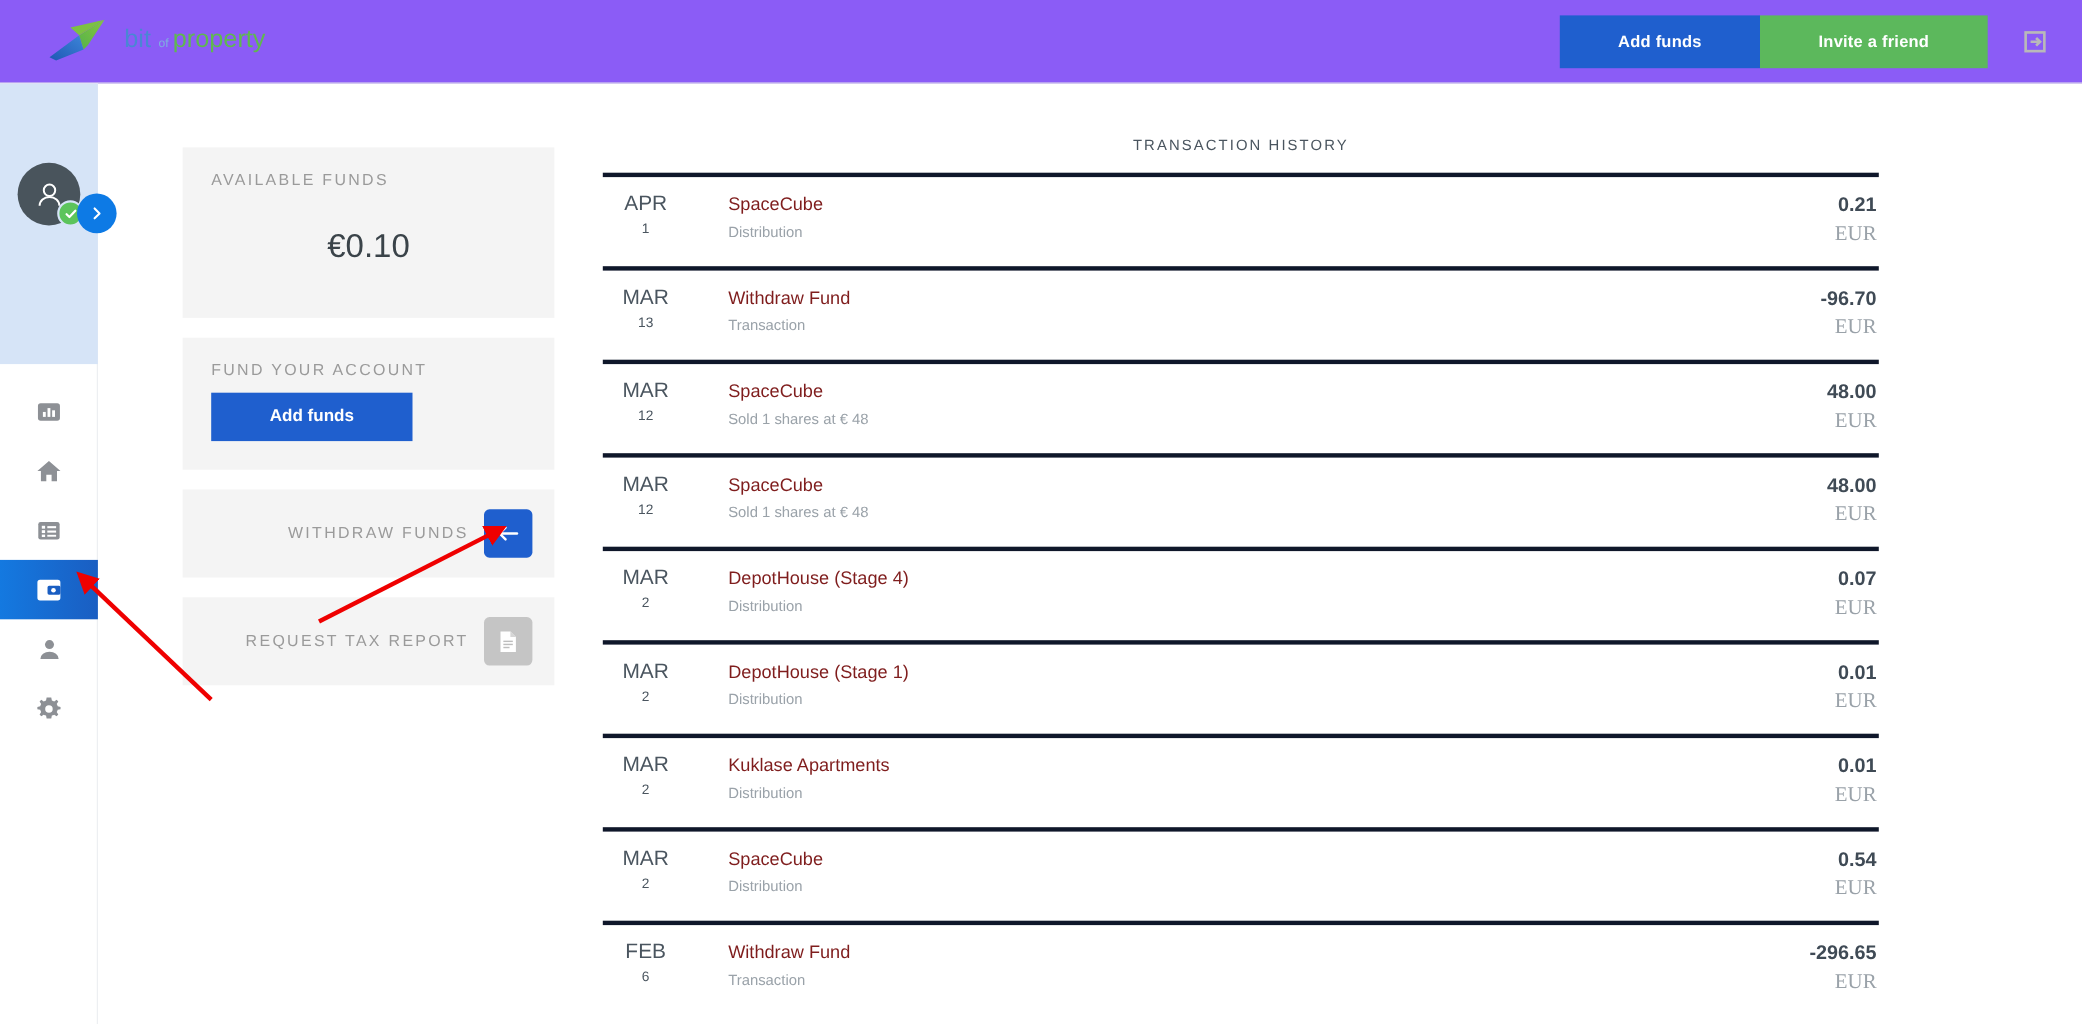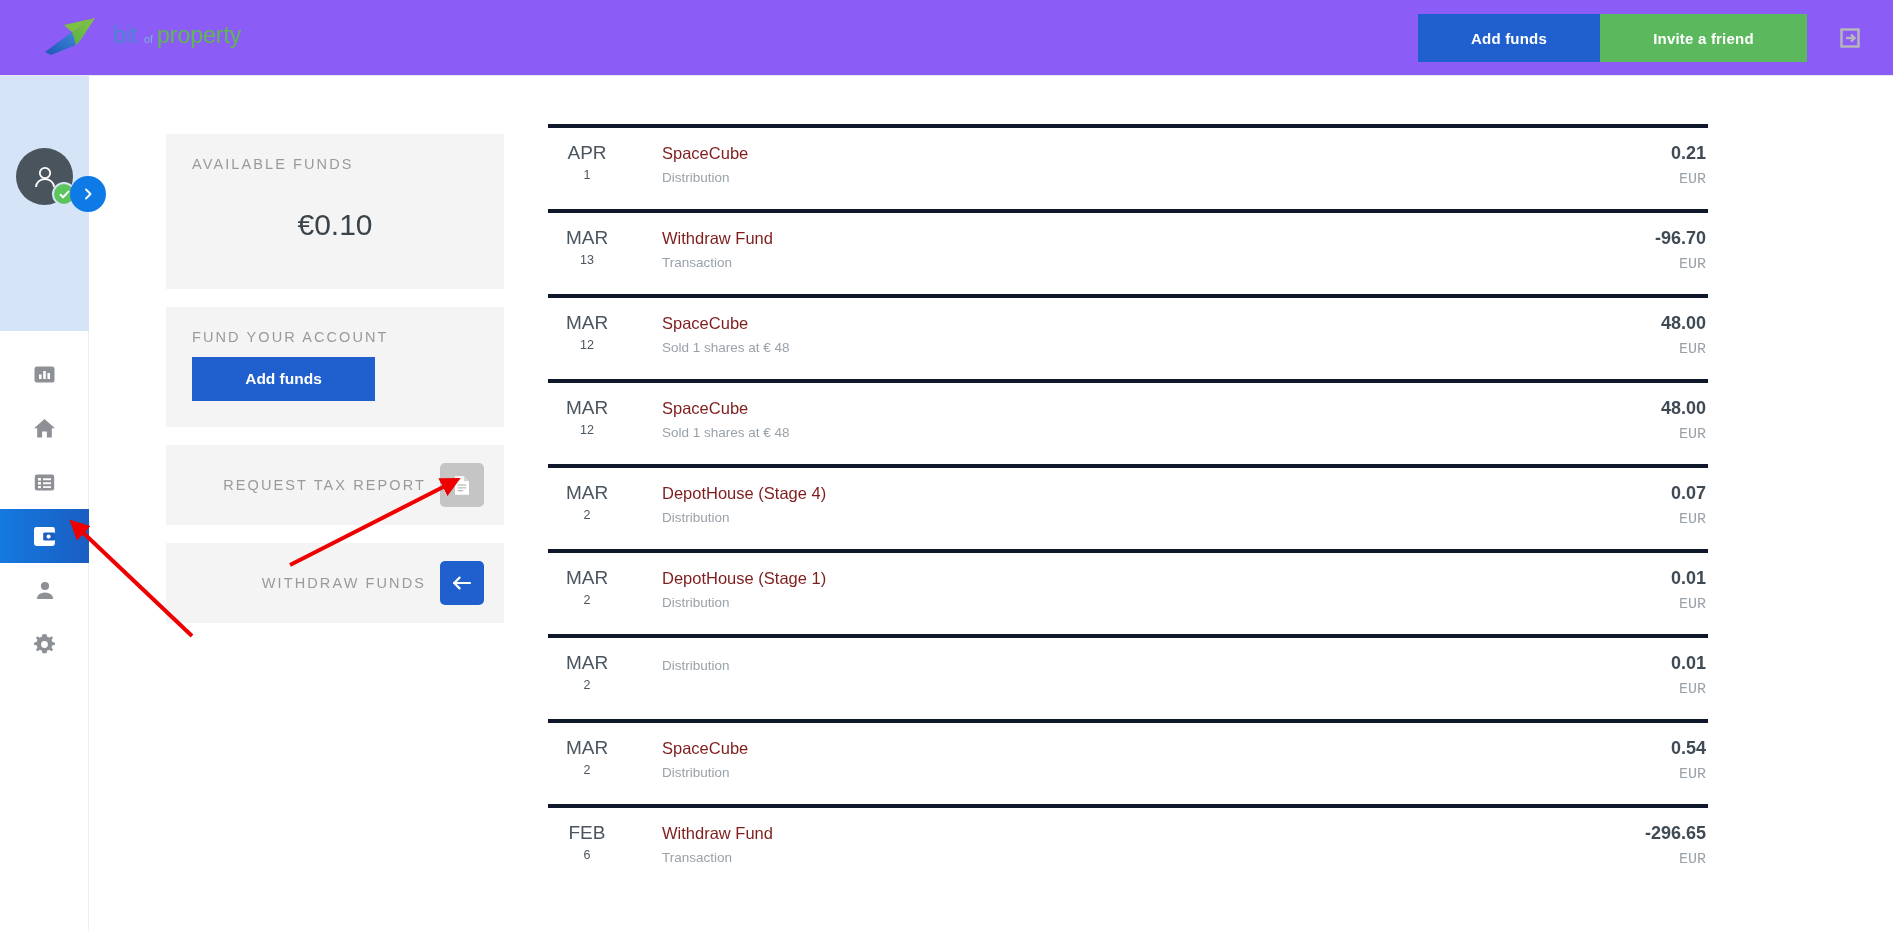--- a/index.html
+++ b/index.html
@@ -329,23 +329,23 @@
   }
   .tx-amount {
     font-size: 18px;
     font-weight: bold;
     color: #3f4a55;
     font-family: "Liberation Sans", sans-serif;
     line-height: 22px;
   }
   .tx-currency {
     margin-top: 7px;
-    font-size: 15px;
+    font-size: 19px;
     color: #9aa2a9;
-    font-family: Liberation Mono, monospace;
+    font-family: Liberation Serif, serif;
     line-height: 18px;
   }
 
   
   .annotations {
     position: absolute;
     left: 0; top: 0;
     width: 1893px;
     height: 931px;
     pointer-events: none;
@@ -477,45 +477,46 @@
       <div class="card-label">AVAILABLE FUNDS</div>
       <div class="funds-value">€0.10</div>
     </div>
 
     <div class="card card-fund-account">
       <div class="card-label">FUND YOUR ACCOUNT</div>
       <button class="btn-addfunds-card">Add funds</button>
     </div>
 
     <div class="card card-action">
+      <div class="card-action-label">WITHDRAW FUNDS</div>
+      <button class="icon-btn-blue">
+        <svg width="22" height="20" viewBox="0 0 22 20">
+          <path d="M3 10 H19" stroke="#ffffff" stroke-width="2.2" fill="none" stroke-linecap="round"></path>
+          <path d="M8.6 4.6 L3.2 10 L8.6 15.4" stroke="#ffffff" stroke-width="2.2" fill="none" stroke-linecap="round" stroke-linejoin="round"></path>
+        </svg>
+      </button>
+    </div>
+
+    <div class="card card-action">
       <div class="card-action-label">REQUEST TAX REPORT</div>
       <button class="icon-btn-gray">
         <svg width="18" height="21" viewBox="0 0 18 21">
           <path d="M2 1.2 H11 L16 6.2 V19.8 H2 Z" fill="#ffffff"></path>
           <path d="M11 1.2 L11 6.2 L16 6.2" fill="#d6d6d6"></path>
           <rect x="4.6" y="9.4" width="8.6" height="1.3" fill="#bdbdbd"></rect>
           <rect x="4.6" y="12.2" width="8.6" height="1.3" fill="#bdbdbd"></rect>
           <rect x="4.6" y="15" width="5.6" height="1.3" fill="#bdbdbd"></rect>
         </svg>
       </button>
     </div>
 
-    <div class="card card-action">
-      <div class="card-action-label">WITHDRAW FUNDS</div>
-      <button class="icon-btn-blue">
-        <svg width="22" height="20" viewBox="0 0 22 20">
-          <path d="M3 10 H19" stroke="#ffffff" stroke-width="2.2" fill="none" stroke-linecap="round"></path>
-          <path d="M8.6 4.6 L3.2 10 L8.6 15.4" stroke="#ffffff" stroke-width="2.2" fill="none" stroke-linecap="round" stroke-linejoin="round"></path>
-        </svg>
-      </button>
-    </div>
-
   </div>
 
   <div class="tx-panel">
+    <div class="tx-title">TRANSACTION HISTORY</div>
     <div id="tx-rows">
         <div class="tx-row">
           <div class="tx-date">
             <div class="tx-month">APR</div>
             <div class="tx-day">1</div>
           </div>
           <div class="tx-info">
             <div class="tx-name">SpaceCube</div>
             <div class="tx-sub">Distribution</div>
           </div>
@@ -593,20 +594,21 @@
             <div class="tx-amount">0.01</div>
             <div class="tx-currency">EUR</div>
           </div>
         </div>
         <div class="tx-row">
           <div class="tx-date">
             <div class="tx-month">MAR</div>
             <div class="tx-day">2</div>
           </div>
           <div class="tx-info">
+            <div class="tx-name">Kuklase Apartments</div>
             <div class="tx-sub">Distribution</div>
           </div>
           <div class="tx-amount-wrap">
             <div class="tx-amount">0.01</div>
             <div class="tx-currency">EUR</div>
           </div>
         </div>
         <div class="tx-row">
           <div class="tx-date">
             <div class="tx-month">MAR</div>

